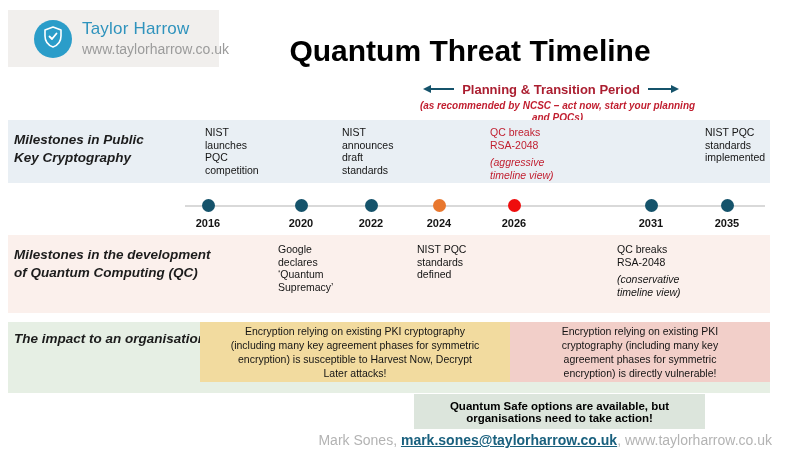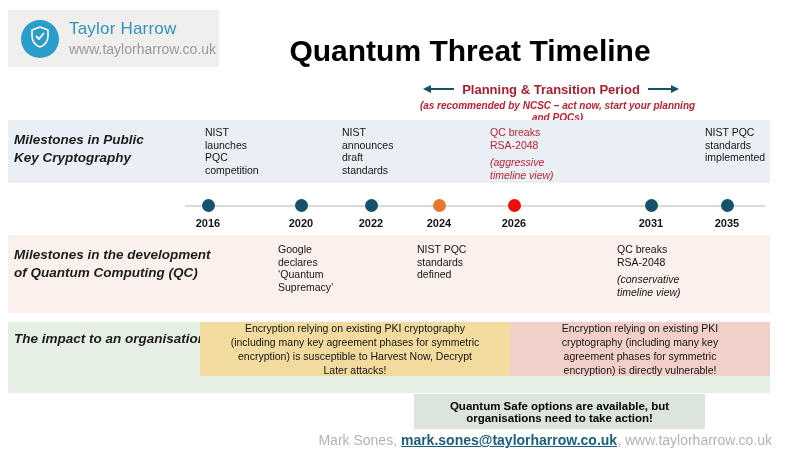--- a/index.html
+++ b/index.html
@@ -1,21 +1,21 @@
 <!DOCTYPE html>
 <html><head>
 <meta charset="utf-8">
 <style>
   html,body{margin:0;padding:0;background:#fff;}
   .page{position:relative;width:800px;height:449px;background:#ffffff;overflow:hidden;
         font-family:"Liberation Sans",sans-serif;}
 
   
   .logo-box{position:absolute;left:8px;top:10px;width:211px;height:57px;background:#f1efed;
-            display:flex;align-items:center;padding-left:13px;box-sizing:border-box;}
+            display:flex;align-items:center;padding-left:26px;box-sizing:border-box;}
   .logo-circle{width:38px;height:38px;border-radius:50%;background:#2b9dc9;
                display:flex;align-items:center;justify-content:center;flex:0 0 auto;}
   .logo-texts{margin-left:10px;}
   .logo-name{font-size:17px;color:#2f93bd;letter-spacing:.2px;line-height:18px;}
   .logo-url{font-size:14px;color:#9b9b9b;margin-top:3px;}
 
   
   .title{position:absolute;left:250px;top:34px;width:440px;text-align:center;
          font-size:30px;font-weight:600;color:#000;}
 
@@ -50,21 +50,21 @@
   .ms .ms-note:empty{display:none;}
   .ms-red{color:#c11f30;}
 
   
   .tl-line{position:absolute;left:185px;top:205px;width:580px;height:2px;background:#d9d9d9;}
   .dot{position:absolute;top:199px;width:13px;height:13px;border-radius:50%;background:#15536b;}
   .year{position:absolute;top:217px;width:44px;text-align:center;font-size:11px;
         font-weight:600;color:#141414;}
 
   
-  .impact-box{position:absolute;top:322px;height:54px;box-sizing:border-box;
+  .impact-box{position:absolute;top:322px;height:60px;box-sizing:border-box;
               display:flex;align-items:center;justify-content:center;text-align:center;
               font-size:10.5px;line-height:14px;color:#141414;padding:4px 28px;}
   .impact-tan{left:200px;width:310px;background:#f2db9f;}
   .impact-pink{left:510px;width:260px;background:#f2cfc9;}
 
   
   .callout{position:absolute;left:414px;top:394px;width:291px;height:35px;background:#dce5dc;
            display:flex;align-items:center;justify-content:center;text-align:center;
            font-size:11.5px;font-weight:700;color:#000;}
 

